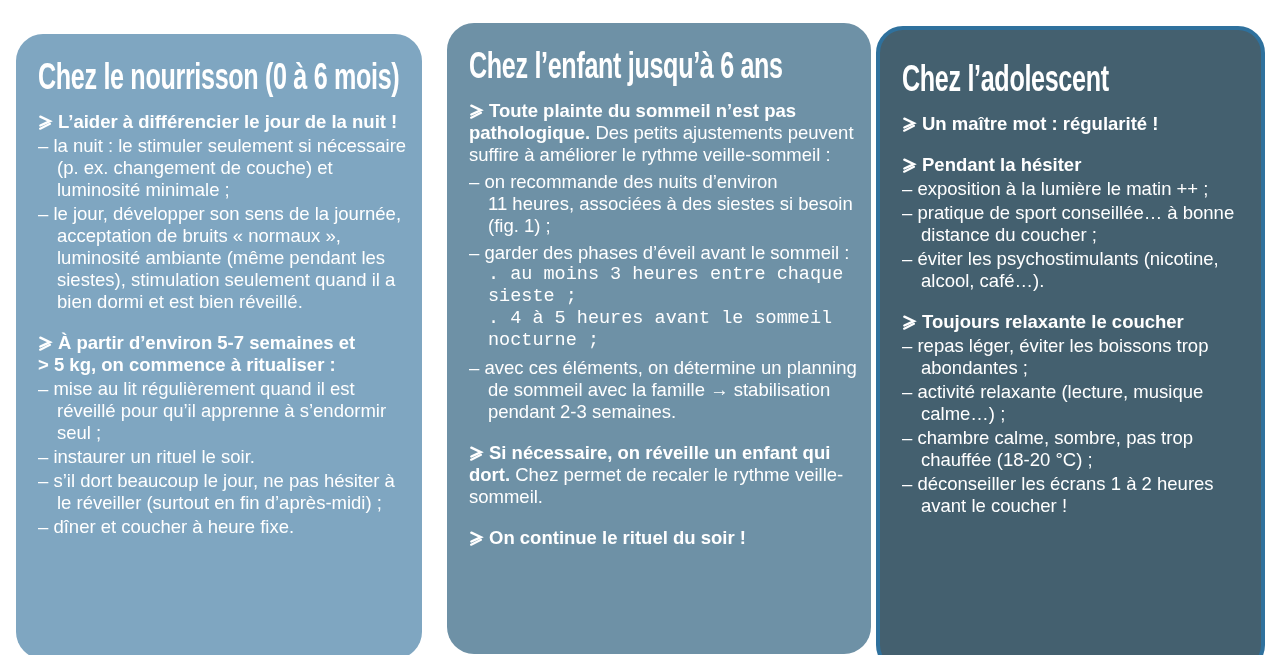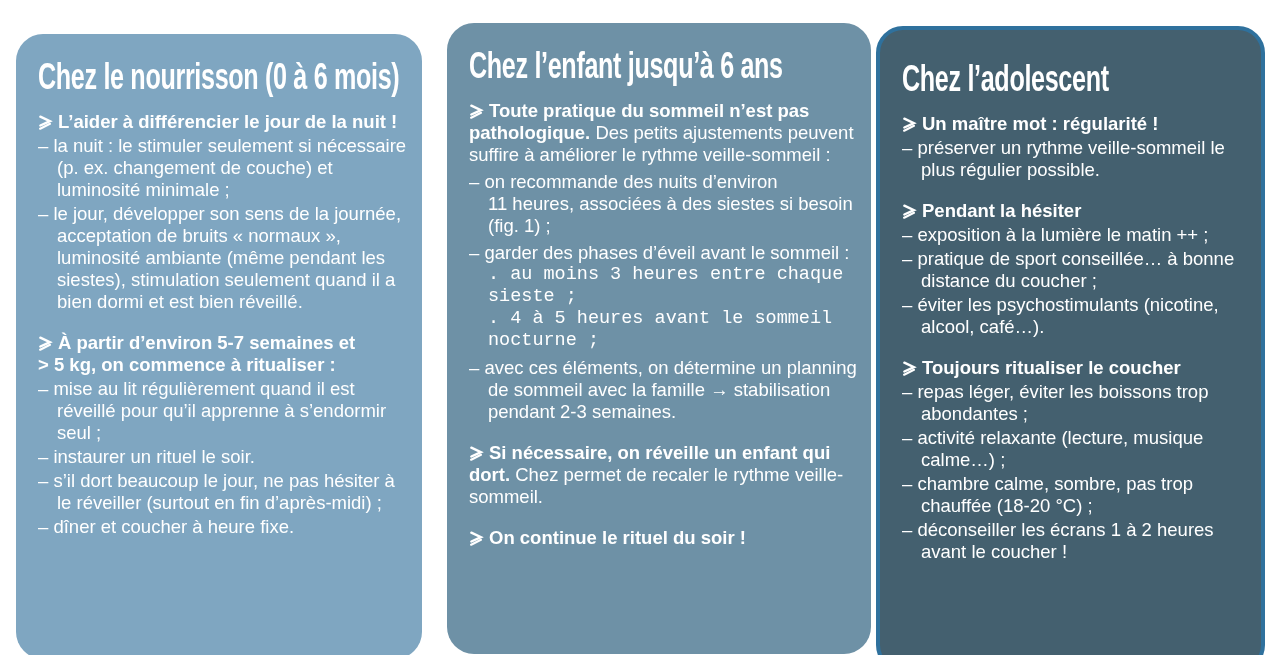--- a/index.html
+++ b/index.html
@@ -96,21 +96,21 @@
 
   <section class="card" id="card-1" style="background: rgb(110, 145, 166); color: rgb(255, 255, 255);">
     <h2 class="card-title">
       <span class="condense">Chez l’enfant jusqu’à 6 ans</span>
     </h2>
     <div class="card-body">
         <div class="section">
           <p class="lead"><svg class="chev" viewBox="0 0 15 16" aria-hidden="true">
     <path d="M2 1.8 L12.2 6.6 L2 11.2" fill="none" stroke="#ffffff" stroke-width="2.6" stroke-linecap="round" stroke-linejoin="miter"></path>
     <path d="M1.8 14.6 L12.2 9.4" fill="none" stroke="#ffffff" stroke-width="2.3" stroke-linecap="round"></path>
-  </svg><span class="lead-bold">Toute pratique du sommeil n’est pas pathologique.</span><span class="rest"> Des petits ajustements peuvent suffire à améliorer le rythme veille-sommeil&nbsp;:</span></p>
+  </svg><span class="lead-bold">Toute plainte du sommeil n’est pas pathologique.</span><span class="rest"> Des petits ajustements peuvent suffire à améliorer le rythme veille-sommeil&nbsp;:</span></p>
           <div class="item">–&nbsp;on recommande des nuits d’environ 11&nbsp;heures, associées à des siestes si besoin (fig.&nbsp;1)&nbsp;;</div>
           <div class="item">–&nbsp;garder des phases d’éveil avant le sommeil&nbsp;:</div>
           <div class="sub">.&nbsp;au moins 3&nbsp;heures entre chaque sieste&nbsp;;</div>
           <div class="sub">.&nbsp;4 à 5&nbsp;heures avant le sommeil nocturne&nbsp;;</div>
           <div class="item">–&nbsp;avec ces éléments, on détermine un planning de sommeil avec la famille → stabilisation pendant 2-3&nbsp;semaines.</div>
         </div>
         <div class="section">
           <p class="lead"><svg class="chev" viewBox="0 0 15 16" aria-hidden="true">
     <path d="M2 1.8 L12.2 6.6 L2 11.2" fill="none" stroke="#ffffff" stroke-width="2.6" stroke-linecap="round" stroke-linejoin="miter"></path>
     <path d="M1.8 14.6 L12.2 9.4" fill="none" stroke="#ffffff" stroke-width="2.3" stroke-linecap="round"></path>
@@ -128,36 +128,35 @@
   <section class="card" id="card-2" style="background: rgb(68, 96, 111); color: rgb(255, 255, 255); border: 4px solid rgb(47, 113, 157);">
     <h2 class="card-title">
       <span class="condense">Chez l’adolescent</span>
     </h2>
     <div class="card-body">
         <div class="section">
           <p class="lead"><svg class="chev" viewBox="0 0 15 16" aria-hidden="true">
     <path d="M2 1.8 L12.2 6.6 L2 11.2" fill="none" stroke="#ffffff" stroke-width="2.6" stroke-linecap="round" stroke-linejoin="miter"></path>
     <path d="M1.8 14.6 L12.2 9.4" fill="none" stroke="#ffffff" stroke-width="2.3" stroke-linecap="round"></path>
   </svg><span class="lead-bold">Un maître mot&nbsp;: régularité&nbsp;!</span></p>
-          <div class="item">–&nbsp;préserver un rythme veille-sommeil le plus régulier possible.</div>
         </div>
         <div class="section">
           <p class="lead"><svg class="chev" viewBox="0 0 15 16" aria-hidden="true">
     <path d="M2 1.8 L12.2 6.6 L2 11.2" fill="none" stroke="#ffffff" stroke-width="2.6" stroke-linecap="round" stroke-linejoin="miter"></path>
     <path d="M1.8 14.6 L12.2 9.4" fill="none" stroke="#ffffff" stroke-width="2.3" stroke-linecap="round"></path>
   </svg><span class="lead-bold">Pendant la hésiter</span></p>
           <div class="item">–&nbsp;exposition à la lumière le matin ++&nbsp;;</div>
           <div class="item">–&nbsp;pratique de sport conseillée… à bonne distance du coucher&nbsp;;</div>
           <div class="item">–&nbsp;éviter les psychostimulants (nicotine, alcool, café…).</div>
         </div>
         <div class="section">
           <p class="lead"><svg class="chev" viewBox="0 0 15 16" aria-hidden="true">
     <path d="M2 1.8 L12.2 6.6 L2 11.2" fill="none" stroke="#ffffff" stroke-width="2.6" stroke-linecap="round" stroke-linejoin="miter"></path>
     <path d="M1.8 14.6 L12.2 9.4" fill="none" stroke="#ffffff" stroke-width="2.3" stroke-linecap="round"></path>
-  </svg><span class="lead-bold">Toujours ritualiser le coucher</span></p>
+  </svg><span class="lead-bold">Toujours relaxante le coucher</span></p>
           <div class="item">–&nbsp;repas léger, éviter les boissons trop abondantes&nbsp;;</div>
           <div class="item">–&nbsp;activité relaxante (lecture, musique calme…)&nbsp;;</div>
           <div class="item">–&nbsp;chambre calme, sombre, pas trop chauffée (18-20&nbsp;°C)&nbsp;;</div>
           <div class="item">–&nbsp;déconseiller les écrans 1 à 2&nbsp;heures avant le coucher&nbsp;!</div>
         </div>
       </div>
   </section>
 
 </div>
 

